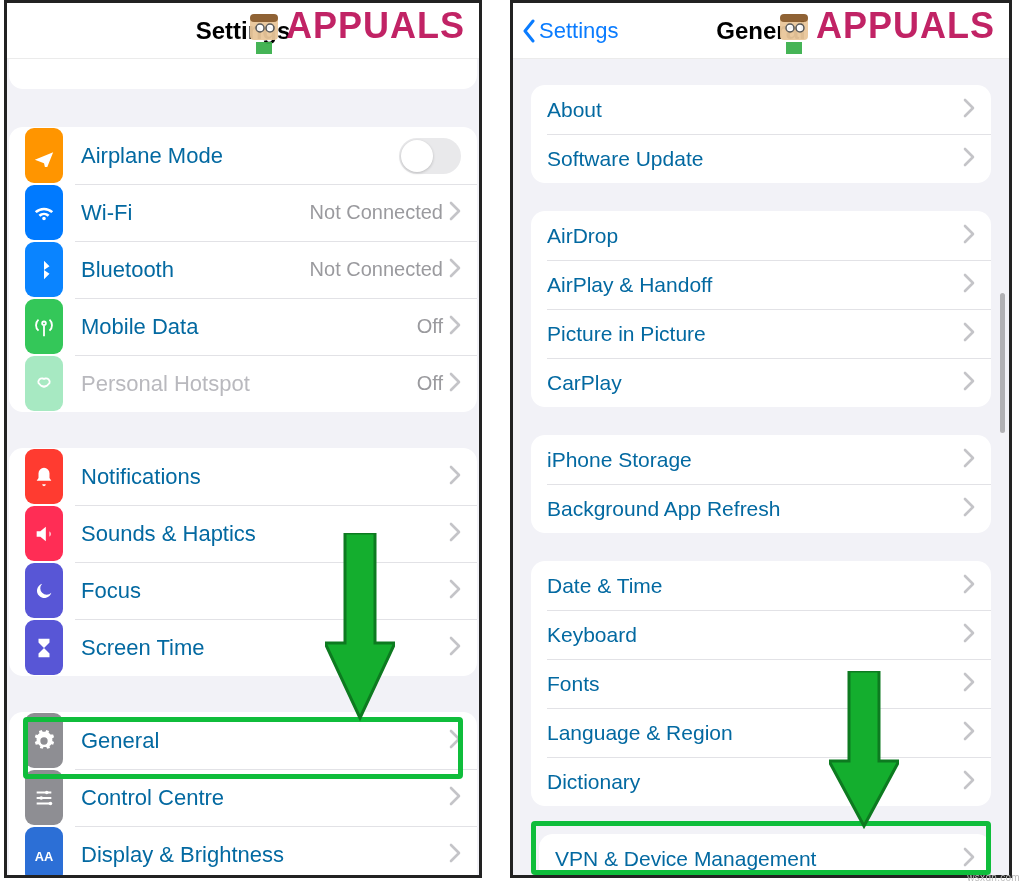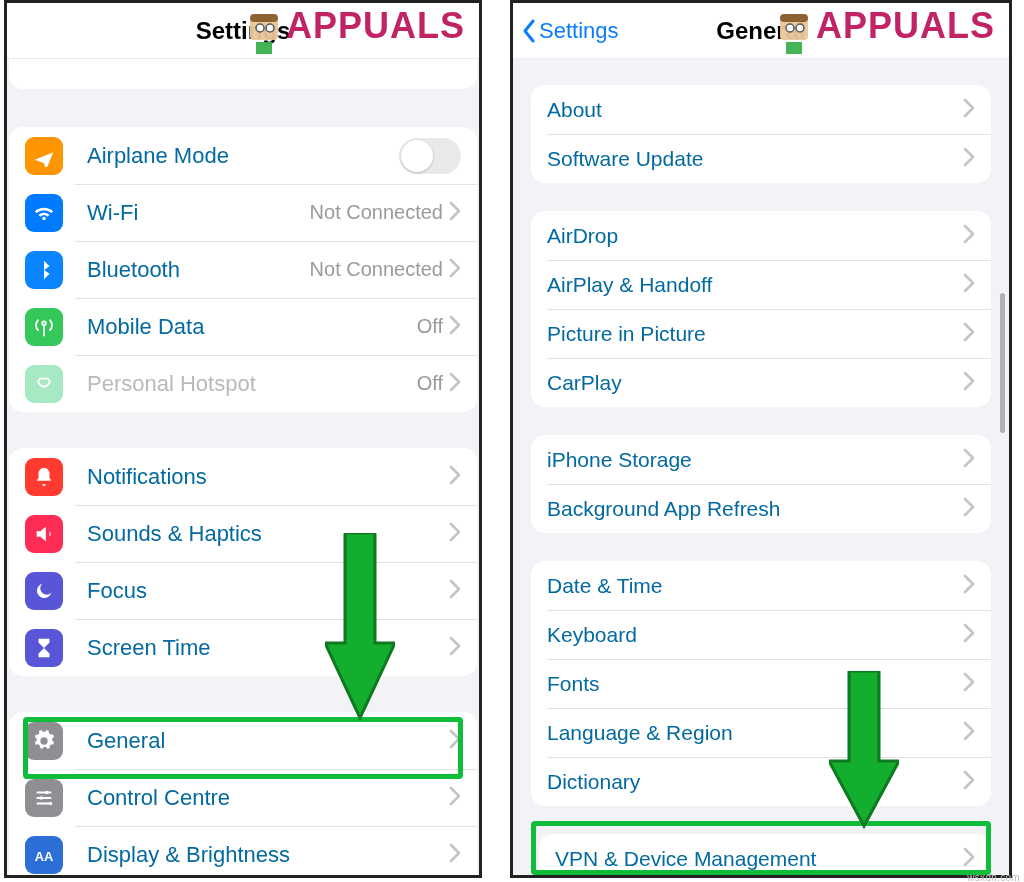--- a/index.html
+++ b/index.html
@@ -81,23 +81,23 @@
   }
   .row + .row::before {
     content:"";
     position:absolute;
     top:0; height:1px;
     background:#e2e2e6;
   }
   .with-icon.row + .with-icon.row::before { left:66px; right:0; }
   .plain.row + .plain.row::before { left:16px; right:0; }
   .icon {
-    width:38px; height:38px;
+    width:38px; height:55px;
     border-radius:9px;
-    margin-right:24px;
+    margin-right:18px;
     display:flex; align-items:center; justify-content:center;
     flex-shrink:0;
     color:#fff;
   }
   .icon svg { width:22px; height:22px; fill:#fff; }
   .icon.orange{background:#ff9500;}
   .icon.blue{background:#007aff;}
   .icon.blue2{background:#0a84ff;}
   .icon.green{background:#34c759;}
   .icon.lightgreen{background:#a7e9c2;}

